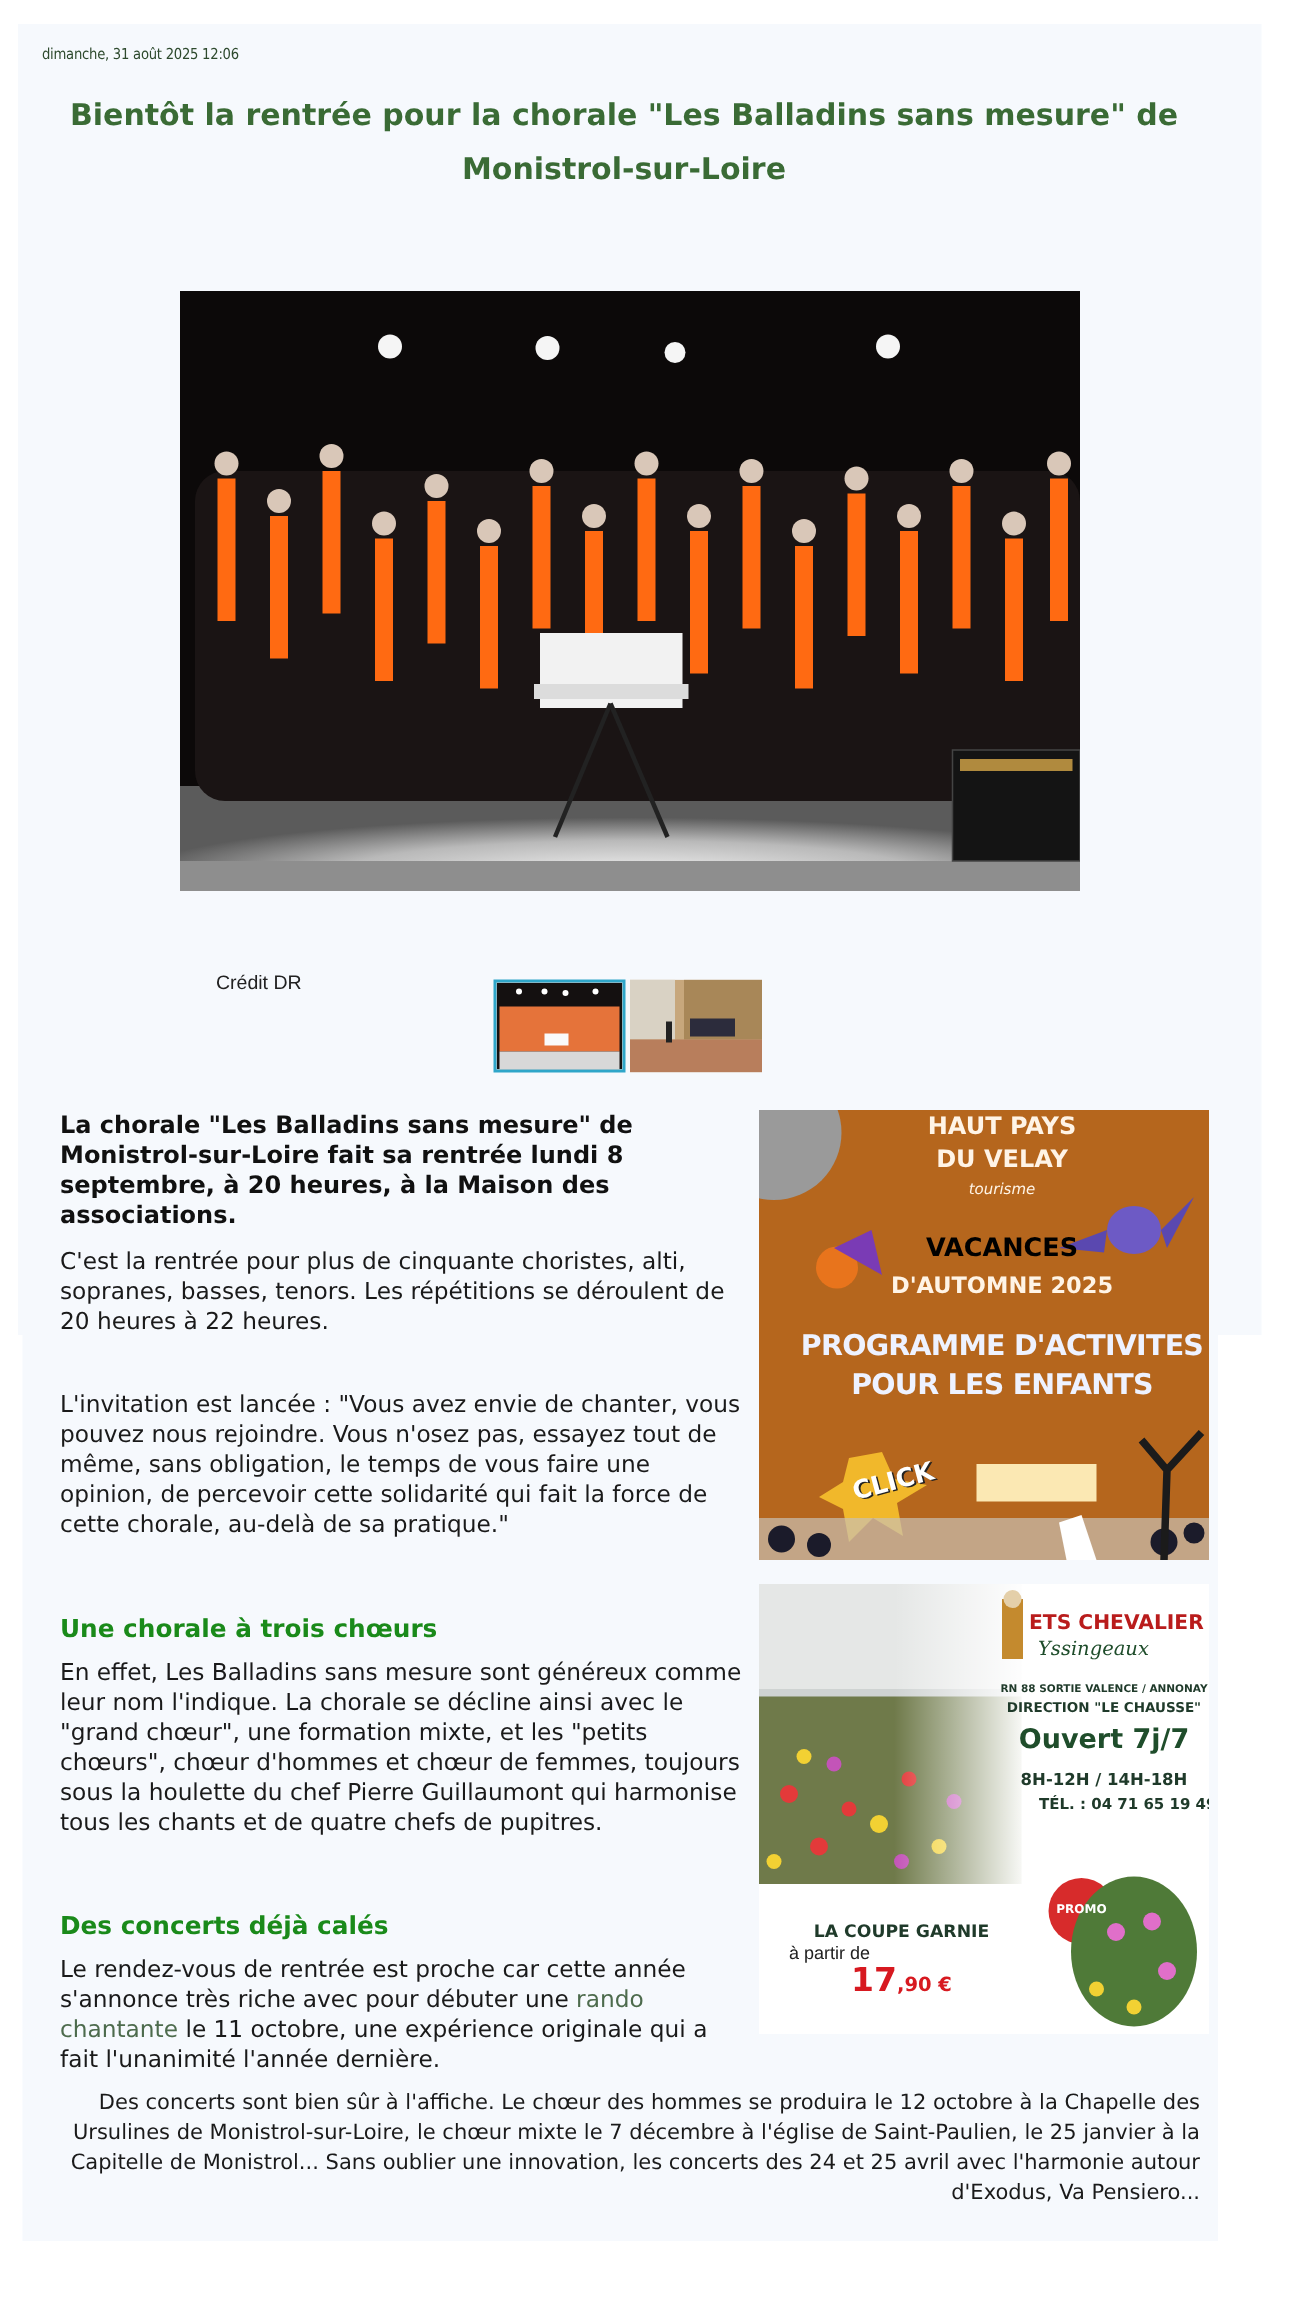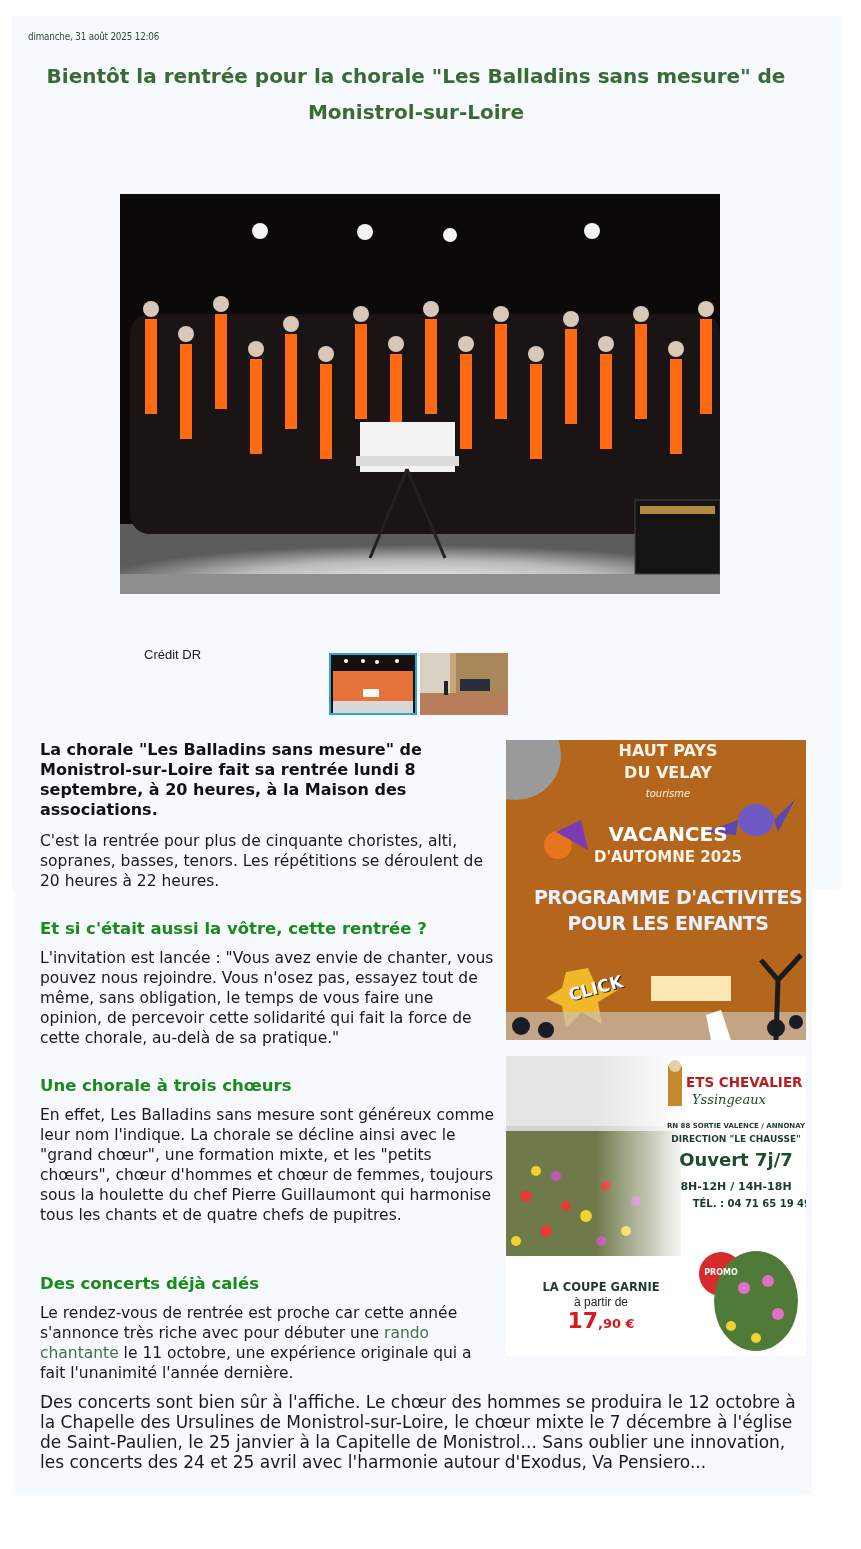--- a/index.html
+++ b/index.html
@@ -28,21 +28,21 @@
   p.body { margin: 0; font-size: 15.5px; line-height: 20px; color: #1a1a1a; }
   h2.sub { margin: 0; font-size: 16.5px; line-height: 22px; font-weight: bold; color: #1a8a1a; }
   a.inline { color: #4d6b4d; text-decoration: none; }
 
   .ad { position: absolute; left: 506px; width: 300px; height: 300px; overflow: hidden; cursor: pointer; }
   .ad1 { top: 740px; background: #b5661d; }
   .ad2 { top: 1056px; background: #ffffff; }
 
   .ad-text { position: absolute; left: 0; width: 324px; text-align: center; font-family: "DejaVu Sans", sans-serif; font-weight: bold; }
 
-  .full { position: absolute; left: 40px; top: 1392px; width: 760px; font-size: 17px; line-height: 20px; color: #1a1a1a; }
+  .full { position: absolute; left: 40px; top: 1392px; width: 760px; font-size: 14px; line-height: 20px; color: #1a1a1a; text-align: right; }
 </style>
 </head>
 <body>
 
 <div class="card-top"></div>
 <div class="card-bottom"></div>
 
 <div class="date">dimanche, 31 août 2025 12:06</div>
 <h1 class="title" style="margin:0">Bientôt la rentrée pour la chorale "Les Balladins sans mesure" de Monistrol-sur-Loire</h1>
 
@@ -140,21 +140,20 @@
   </div>
 </div>
 
 <div class="col lead">La chorale "Les Balladins sans mesure" de Monistrol-sur-Loire fait sa rentrée lundi 8 septembre, à 20 heures, à la Maison des associations.</div>
 
 <div class="col" style="top:831px">
   <p class="body">C'est la rentrée pour plus de cinquante choristes, alti, sopranes, basses, tenors. Les répétitions se déroulent de 20 heures à 22 heures.</p>
 </div>
 
 <div class="col" style="top:918px">
-  <h2 class="sub">Et si c'était aussi la vôtre, cette rentrée ?</h2>
   <p class="body" style="margin-top:8px">L'invitation est lancée : "Vous avez envie de chanter, vous pouvez nous rejoindre. Vous n'osez pas, essayez tout de même, sans obligation, le temps de vous faire une opinion, de percevoir cette solidarité qui fait la force de cette chorale, au-delà de sa pratique."</p>
 </div>
 
 <div class="col" style="top:1075px">
   <h2 class="sub">Une chorale à trois chœurs</h2>
   <p class="body" style="margin-top:8px">En effet, Les Balladins sans mesure sont généreux comme leur nom l'indique. La chorale se décline ainsi avec le "grand chœur", une formation mixte, et les "petits chœurs", chœur d'hommes et chœur de femmes, toujours sous la houlette du chef Pierre Guillaumont qui harmonise tous les chants et de quatre chefs de pupitres.</p>
 </div>
 
 <div class="col" style="top:1273px">
   <h2 class="sub">Des concerts déjà calés</h2>
@@ -176,21 +175,21 @@
     <circle cx="15" cy="286" r="9" fill="#1b1b2a"></circle>
       <circle cx="40" cy="290" r="8" fill="#1b1b2a"></circle>
     <circle cx="270" cy="288" r="9" fill="#1b1b2a"></circle>
       <circle cx="290" cy="282" r="7" fill="#1b1b2a"></circle>
     <path d="M270 300 L272 240 L255 220 M272 240 L295 215" stroke="#1b1b1b" stroke-width="5" fill="none"></path>
     <path d="M205 300 L200 275 L215 270 L225 300 Z" fill="#ffffff"></path>
   </svg>
   <div class="ad-text" style="top:0;font-size:16px;line-height:21px;color:#fff4e6">HAUT PAYS</div>
   <div class="ad-text" style="top:22px;font-size:16px;line-height:21px;color:#fff4e6">DU VELAY</div>
   <div class="ad-text" style="top:48px;font-size:10px;font-weight:normal;font-style:italic;color:#fff4e6">tourisme</div>
-  <div class="ad-text" style="top:82px;font-size:20px;color:#ffffff">VACANCES</div>
+  <div class="ad-text" style="top:82px;font-size:17px;color:#000000">VACANCES</div>
   <div class="ad-text" style="top:108px;font-size:15px;color:#fff4e6">D'AUTOMNE 2025</div>
   <div class="ad-text" style="top:172px;font-size:19px;color:#eef2ff;letter-spacing:-0.5px">POUR LES ENFANTS</div>
   <div class="ad-text" style="top:146px;font-size:19px;color:#eef2ff;letter-spacing:-0.5px">PROGRAMME D'ACTIVITES</div>
   <div style="position:absolute;left:62px;top:238px;font-size:17px;font-weight:bold;color:#fff;transform:rotate(-15deg);font-family:'DejaVu Sans',sans-serif;text-shadow:1px 1px 0 #222">CLICK</div>
 </div>
 
 <div class="ad ad2">
   <svg width="300" height="300" viewBox="0 0 300 300" style="position:absolute;left:0;top:0">
     <defs>
       <linearGradient id="fade" x1="0" x2="1" y1="0" y2="0">
@@ -235,15 +234,15 @@
   </svg>
   <div style="position:absolute;left:180px;top:18px;font-size:13.5px;font-weight:bold;color:#b91c1c;font-family:'DejaVu Sans',sans-serif">ETS CHEVALIER</div>
   <div style="position:absolute;left:186px;top:36px;font-size:13px;font-style:italic;color:#1f4d2b;font-family:'DejaVu Serif',serif">Yssingeaux</div>
   <div style="position:absolute;left:160px;top:66px;width:140px;text-align:center;font-size:7px;font-weight:bold;color:#1f3a2a;font-family:'DejaVu Sans',sans-serif">RN 88 SORTIE VALENCE / ANNONAY</div>
   <div style="position:absolute;left:160px;top:78px;width:140px;text-align:center;font-size:9px;font-weight:bold;color:#1f3a2a;font-family:'DejaVu Sans',sans-serif">DIRECTION "LE CHAUSSE"</div>
   <div style="position:absolute;left:160px;top:93px;width:140px;text-align:center;font-size:18px;font-weight:bold;color:#1f4d2b;font-family:'DejaVu Sans',sans-serif">Ouvert 7j/7</div>
   <div style="position:absolute;left:160px;top:124px;width:140px;text-align:center;font-size:11px;font-weight:bold;color:#1f3a2a;font-family:'DejaVu Sans',sans-serif">8H-12H / 14H-18H</div>
   <div style="position:absolute;left:155px;top:142px;width:150px;text-align:right;font-size:10px;font-weight:bold;color:#1f3a2a;font-family:'DejaVu Sans',sans-serif">TÉL. : 04 71 65 19 49</div>
   <div style="position:absolute;left:196px;top:212px;width:38px;text-align:center;font-size:8px;font-weight:bold;color:#fff;font-family:'DejaVu Sans',sans-serif">PROMO</div>
   <div style="position:absolute;left:20px;top:224px;width:150px;text-align:center;font-size:11.5px;font-weight:bold;color:#1f3a2a;font-family:'DejaVu Sans',sans-serif">LA COUPE GARNIE</div>
-  <div style="position:absolute;left:20px;top:239px;width:150px;text-align:center;font-size:12px;color:#222;font-family:'Liberation Sans',sans-serif">à partir de</div>
+  <div style="position:absolute;left:20px;top:239px;width:150px;text-align:left;font-size:12px;color:#222;font-family:'Liberation Sans',sans-serif">à partir de</div>
   <div style="position:absolute;left:20px;top:252px;width:150px;text-align:center;color:#d71920;font-weight:bold;font-family:'DejaVu Sans',sans-serif"><span style="font-size:22px">17</span><span style="font-size:13px">,90 €</span></div>
 </div>
 
 </body></html>

